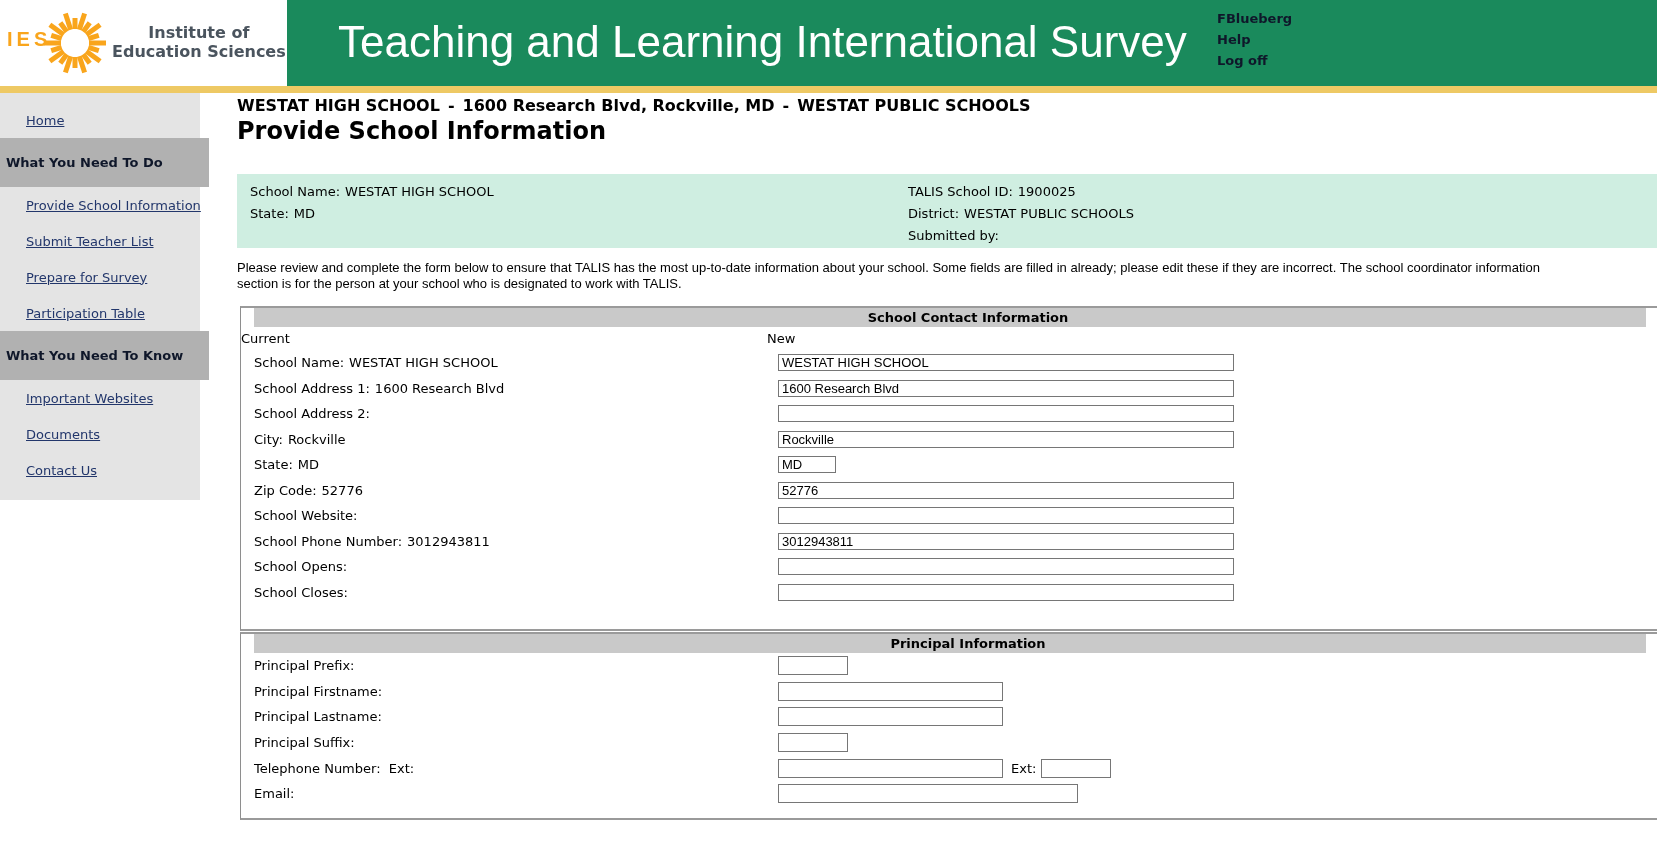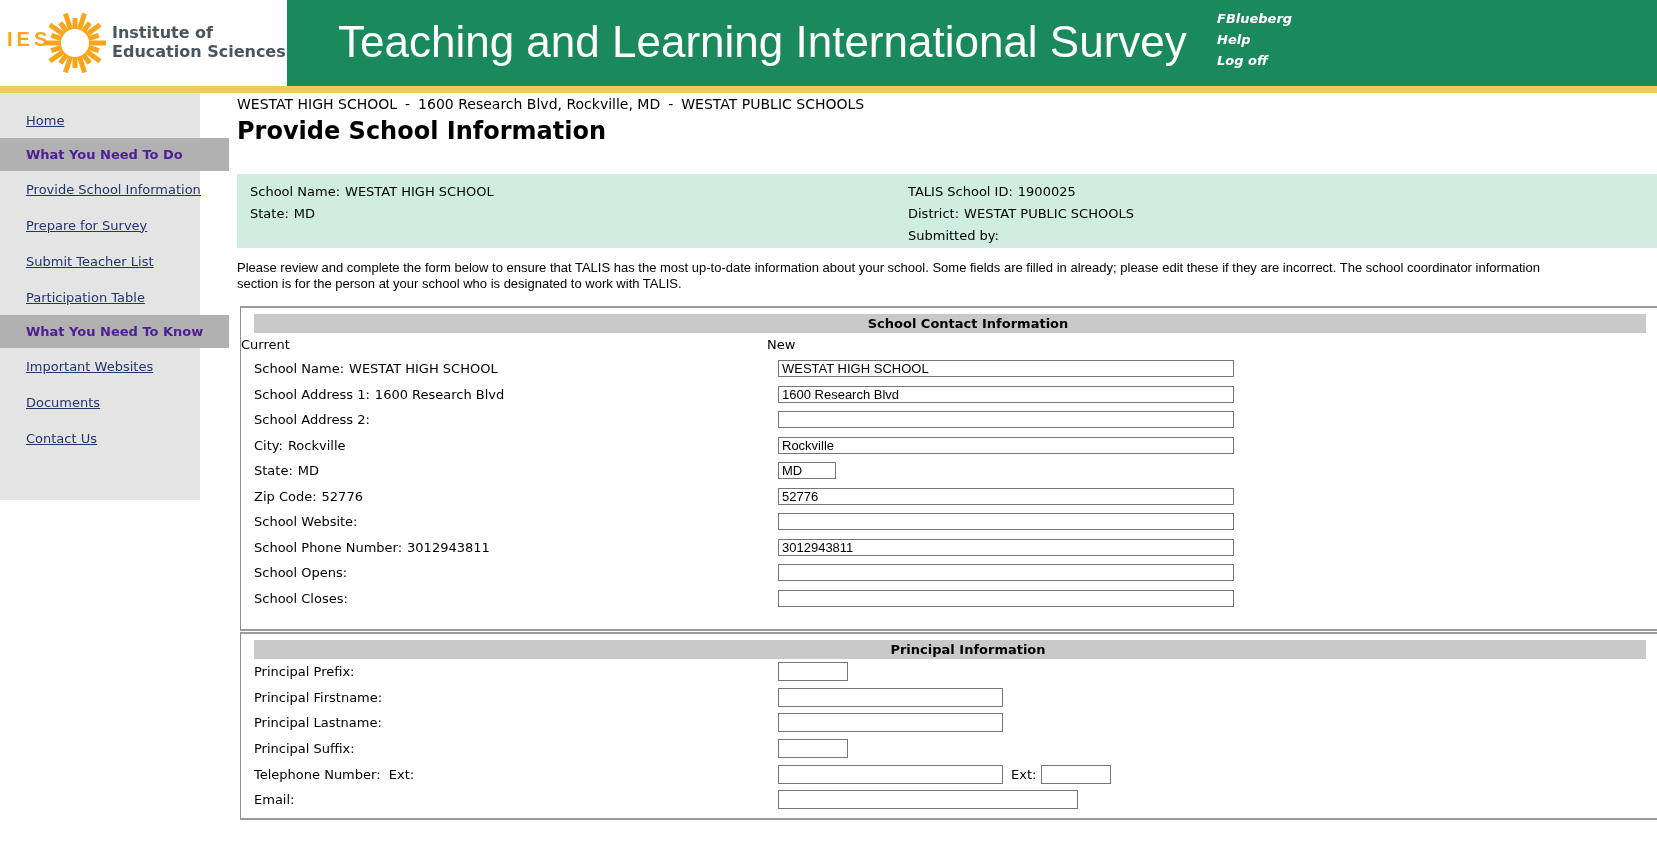--- a/index.html
+++ b/index.html
@@ -1,60 +1,60 @@
 <!DOCTYPE html>
 <html><head>
 <meta charset="utf-8">
 <style>
   html,body{margin:0;padding:0;}
   body{width:1657px;height:866px;position:relative;overflow:hidden;background:#fff;
        font-family:"DejaVu Sans",sans-serif;color:#000;}
 
   
   .header{position:absolute;left:0;top:0;width:1657px;height:86px;background:#1a8a5c;}
-  .logo-panel{position:absolute;left:0;top:0;width:287px;height:86px;background:#fff;}
+  .logo-panel{position:absolute;left:0;top:0;width:287px;height:86px;background:#fff;text-align:center;}
   .ies{position:absolute;left:7px;top:28px;font-size:20px;font-weight:bold;letter-spacing:4px;
        color:#f9a51c;font-family:"Liberation Sans",sans-serif;}
   .sun{position:absolute;left:38px;top:2px;width:74px;height:82px;}
   .org{position:absolute;left:112px;top:23px;font-size:16px;font-weight:bold;color:#4a545e;line-height:19px;}
   .app-title{position:absolute;left:338px;top:17px;font-size:44px;color:#fff;white-space:nowrap;
        font-family:"Liberation Sans",sans-serif;}
   .hdr-links{position:absolute;left:1217px;top:8px;}
-  .hl{color:#ffffff;font-weight:bold;font-size:13px;line-height:21px;cursor:pointer;font-style:italic;}
+  .hl{color:#0f172a;font-weight:bold;font-size:13px;line-height:21px;cursor:pointer;}
   .goldbar{position:absolute;left:0;top:86px;width:1657px;height:7px;background:#eec964;}
 
   
   .sidebar{position:absolute;left:0;top:93px;width:221px;}
   .sb-bg{position:absolute;left:0;top:0;width:200px;height:407px;background:#e4e4e4;}
   .sb-items{position:relative;padding-top:9px;}
   .sb-link{height:36px;display:flex;align-items:center;padding-left:26px;font-size:13px;
        color:#22366b;text-decoration:underline;cursor:pointer;}
-  .sb-header{height:33px;display:flex;align-items:center;padding-left:26px;width:203px;
-       background:#b1b1b1;color:#4c1d95;font-weight:bold;font-size:13px;}
+  .sb-header{height:49px;display:flex;align-items:center;padding-left:6px;width:203px;
+       background:#b1b1b1;color:#0f172a;font-weight:bold;font-size:13px;}
 
   
   .main{position:absolute;left:237px;top:93px;right:0;bottom:0;}
-  .breadcrumb{position:absolute;left:0;top:3px;font-size:14px;font-weight:normal;white-space:nowrap;}
+  .breadcrumb{position:absolute;left:0;top:3px;font-size:16px;font-weight:bold;white-space:nowrap;}
   .sep{margin:0 8px;}
   .page-title{position:absolute;left:0;top:24px;font-size:24px;font-weight:bold;}
   .mint{position:absolute;left:0;top:81px;right:0;height:74px;background:#cfeee1;font-size:13px;}
   .mint .c1{position:absolute;left:13px;top:7px;}
   .mint .c2{position:absolute;left:671px;top:7px;}
   .mrow{height:22px;line-height:22px;white-space:nowrap;}
   .bld{font-weight:normal;text-align:center;}
   .mval{margin-left:5px;}
   .instr{position:absolute;left:0;top:167px;width:1310px;font-size:13px;line-height:16px;
        font-family:"Liberation Sans",sans-serif;}
 
   
   .fbox{position:absolute;left:3px;right:-3px;background:#fff;border:1px solid #8e8e8e;
        border-top:2px solid #9a9a9a;border-bottom:2px solid #9a9a9a;}
   #box1{top:213px;height:321px;}
   #box2{top:539px;height:184px;}
-  .fbar{margin:6px 13px 0 13px;height:19px;background:#c9c9c9;text-align:center;
+  .fbar{margin:0 13px 0 13px;height:19px;background:#c9c9c9;text-align:center;
        font-weight:bold;font-size:13px;line-height:19px;padding-left:36px;}
   .colhdr{position:relative;height:23px;font-size:13px;display:flex;align-items:center;}
   .colhdr .cur{}
   .colhdr .new{position:absolute;left:526px;}
   .frow{position:relative;height:25.5px;display:flex;align-items:center;font-size:13px;}
   #box2 .frow{height:25.6px;}
   .flabel{padding-left:13px;white-space:nowrap;}
   .fin{position:absolute;left:537px;display:flex;align-items:center;}
   input{height:17px;border:1px solid #767676;font-size:13px;padding:0 3px;box-sizing:border-box;
        font-family:"Liberation Sans",sans-serif;background:#fff;color:#000;}
@@ -109,22 +109,22 @@
   </div>
 </div>
 <div class="goldbar"></div>
 
 <div class="sidebar">
   <div class="sb-bg"></div>
   <div class="sb-items" id="sb-items">
       <div class="sb-link">Home</div>
       <div class="sb-header">What You Need To Do</div>
       <div class="sb-link">Provide School Information</div>
+      <div class="sb-link">Submit Teacher List</div>
       <div class="sb-link">Prepare for Survey</div>
-      <div class="sb-link">Submit Teacher List</div>
       <div class="sb-link">Participation Table</div>
       <div class="sb-header">What You Need To Know</div>
       <div class="sb-link">Important Websites</div>
       <div class="sb-link">Documents</div>
       <div class="sb-link">Contact Us</div>
     </div>
 </div>
 
 <div class="main">
   <div class="breadcrumb">

